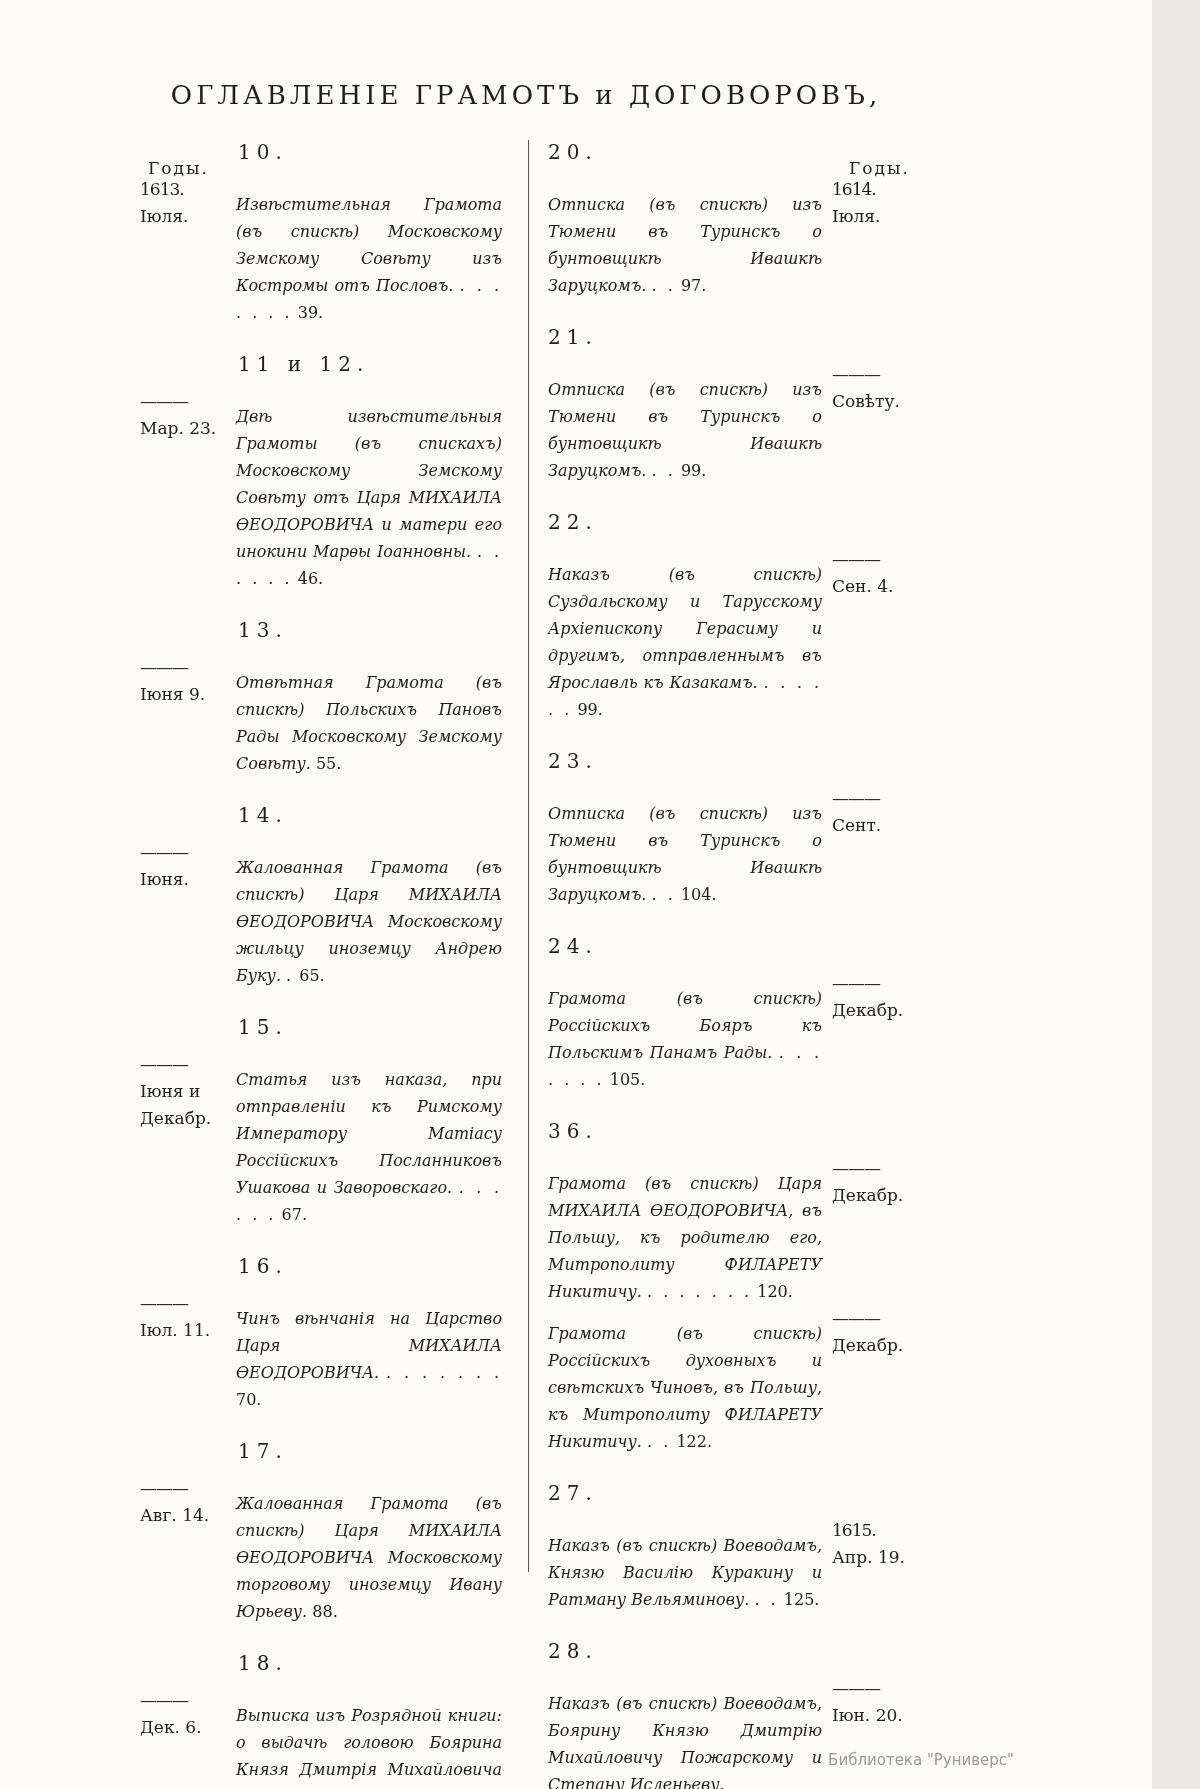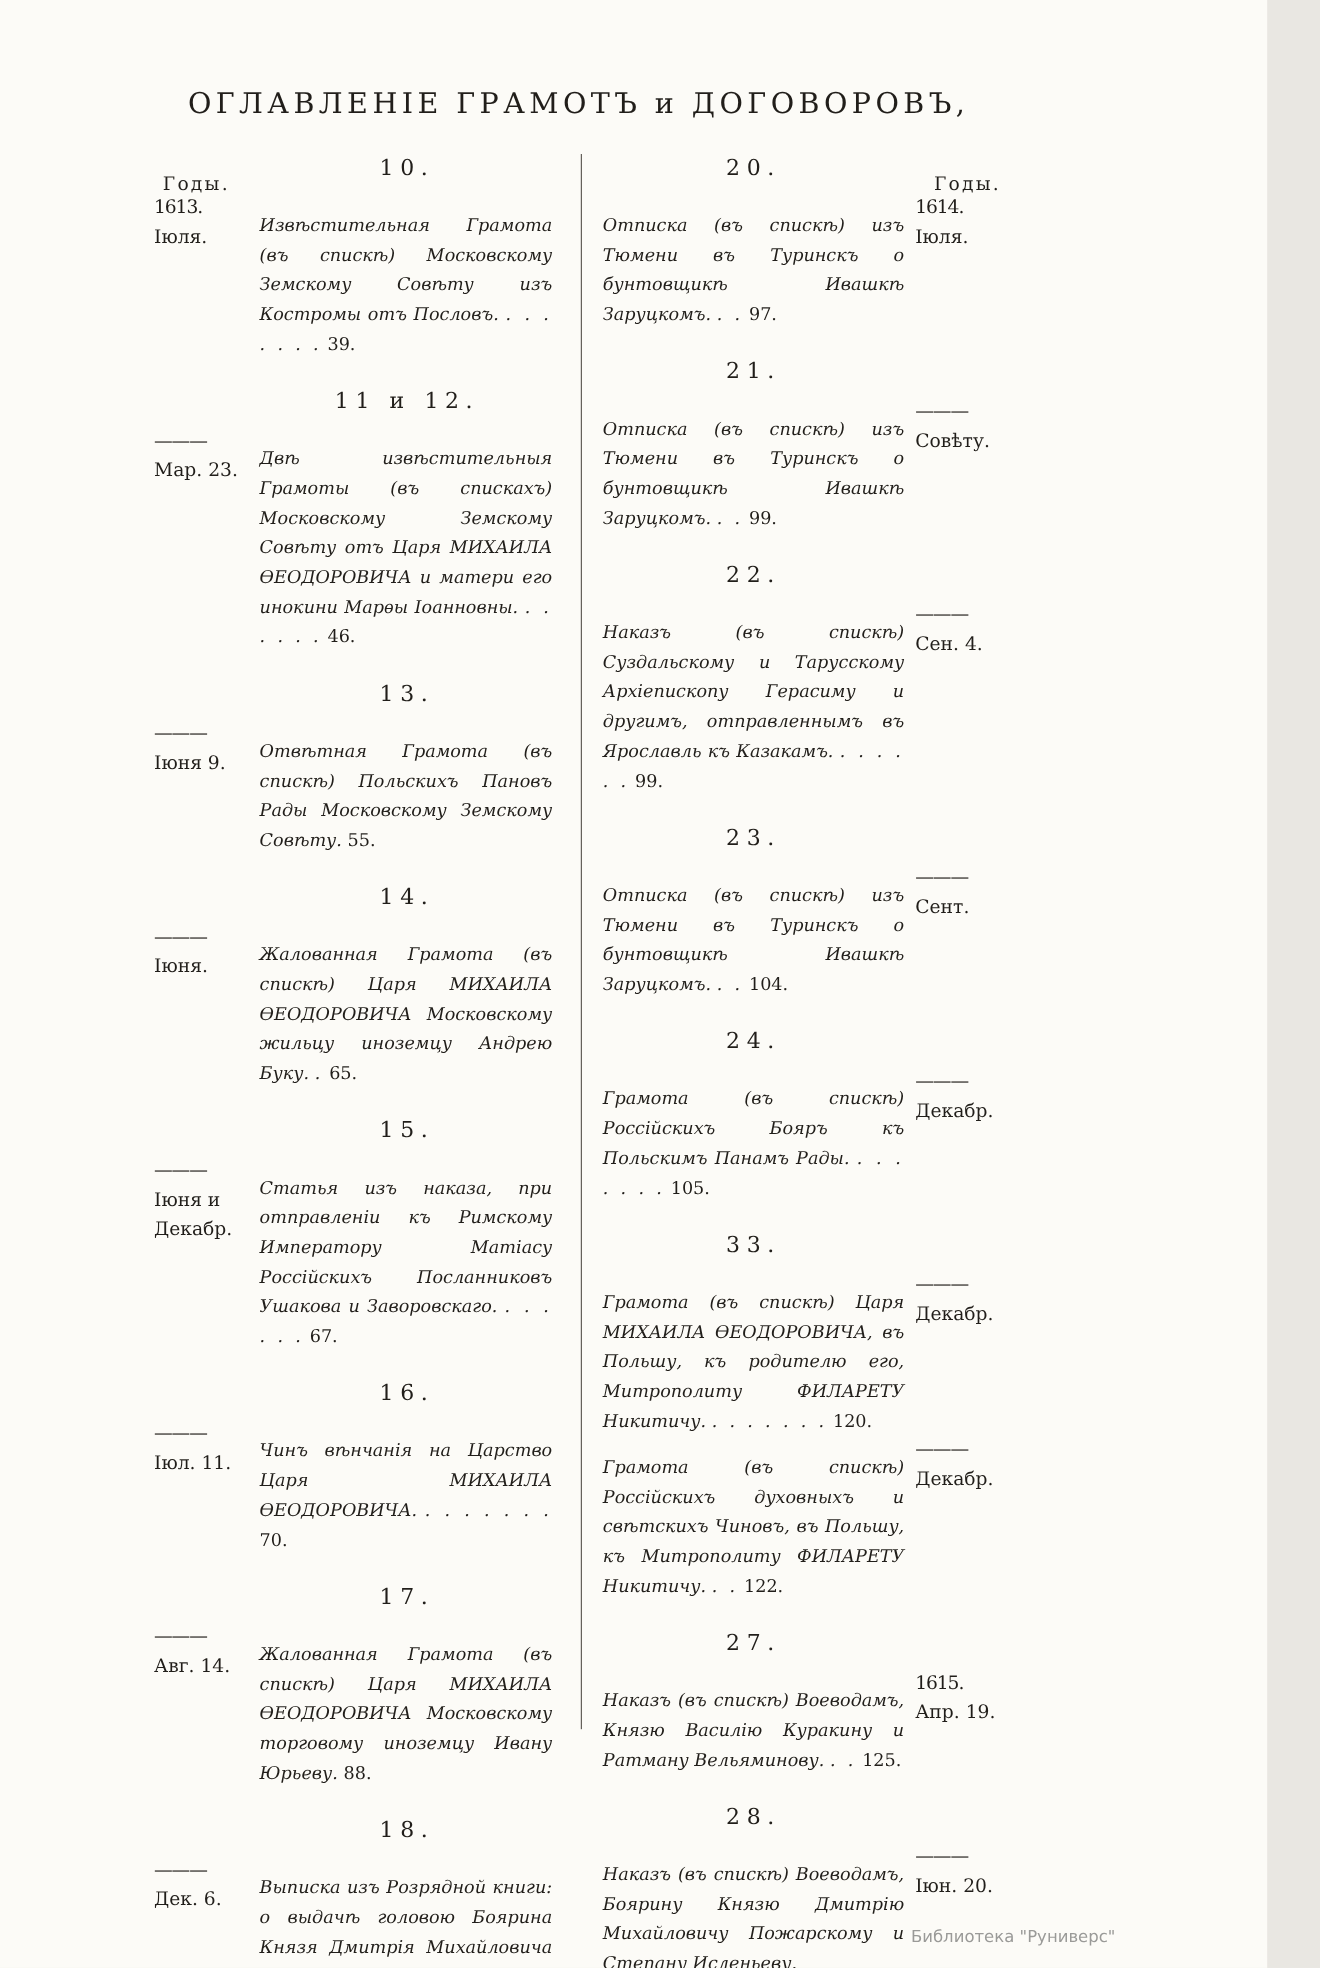--- a/index.html
+++ b/index.html
@@ -23,21 +23,21 @@
   }
   .col{ position:relative; }
   .col-left{ width:384px; padding-right:18px; }
   .col-right{ width:368px; margin-left:28px; }
   .years-label{
     position:absolute; top:18px; font-size:17px; letter-spacing:2px;
   }
   .yl-left{ left:8px; }
   .yl-right{ right:2px; }
   .num{
-    font-size:20px; letter-spacing:6px; text-align:center;
+    font-size:20px; letter-spacing:6px; text-align:left;
     margin:26px 0 12px;
   }
   .col-left .num{ padding-left:98px; }
   .col-right .num{ padding-right:90px; }
   .entry.first .num{ margin-top:0; }
   .row{ display:flex; align-items:flex-start; }
   .yearcell{ font-size:17px; line-height:27px; flex:none; }
   .col-left .yearcell{ width:96px; padding-right:8px; }
   .col-right .yearcell{ width:90px; padding-left:10px; }
   .year{ white-space:nowrap; letter-spacing:-1px; }
@@ -210,21 +210,21 @@
         <div class="row">
           <p class="body"><span>Грамота (въ спискѣ) Россійскихъ Бояръ къ Польскимъ Панамъ Рады.</span> <span class="dots">. . . . . . .</span> <span class="pg">105.</span></p>
           <div class="yearcell">
             <div class="year">———</div>
             <div class="month">Декабр.</div>
           </div>
         </div>
       </section>
 
       <section class="entry">
-        <div class="num">33.</div>
+        <div class="num">36.</div>
         <div class="row">
           <p class="body"><span>Грамота (въ спискѣ) Царя МИХАИЛА ѲЕОДОРОВИЧА, въ Польшу, къ родителю его, Митрополиту ФИЛАРЕТУ Никитичу.</span> <span class="dots">. . . . . . .</span> <span class="pg">120.</span></p>
           <div class="yearcell">
             <div class="year">———</div>
             <div class="month">Декабр.</div>
           </div>
         </div>
       </section>
 
       <section class="entry">

